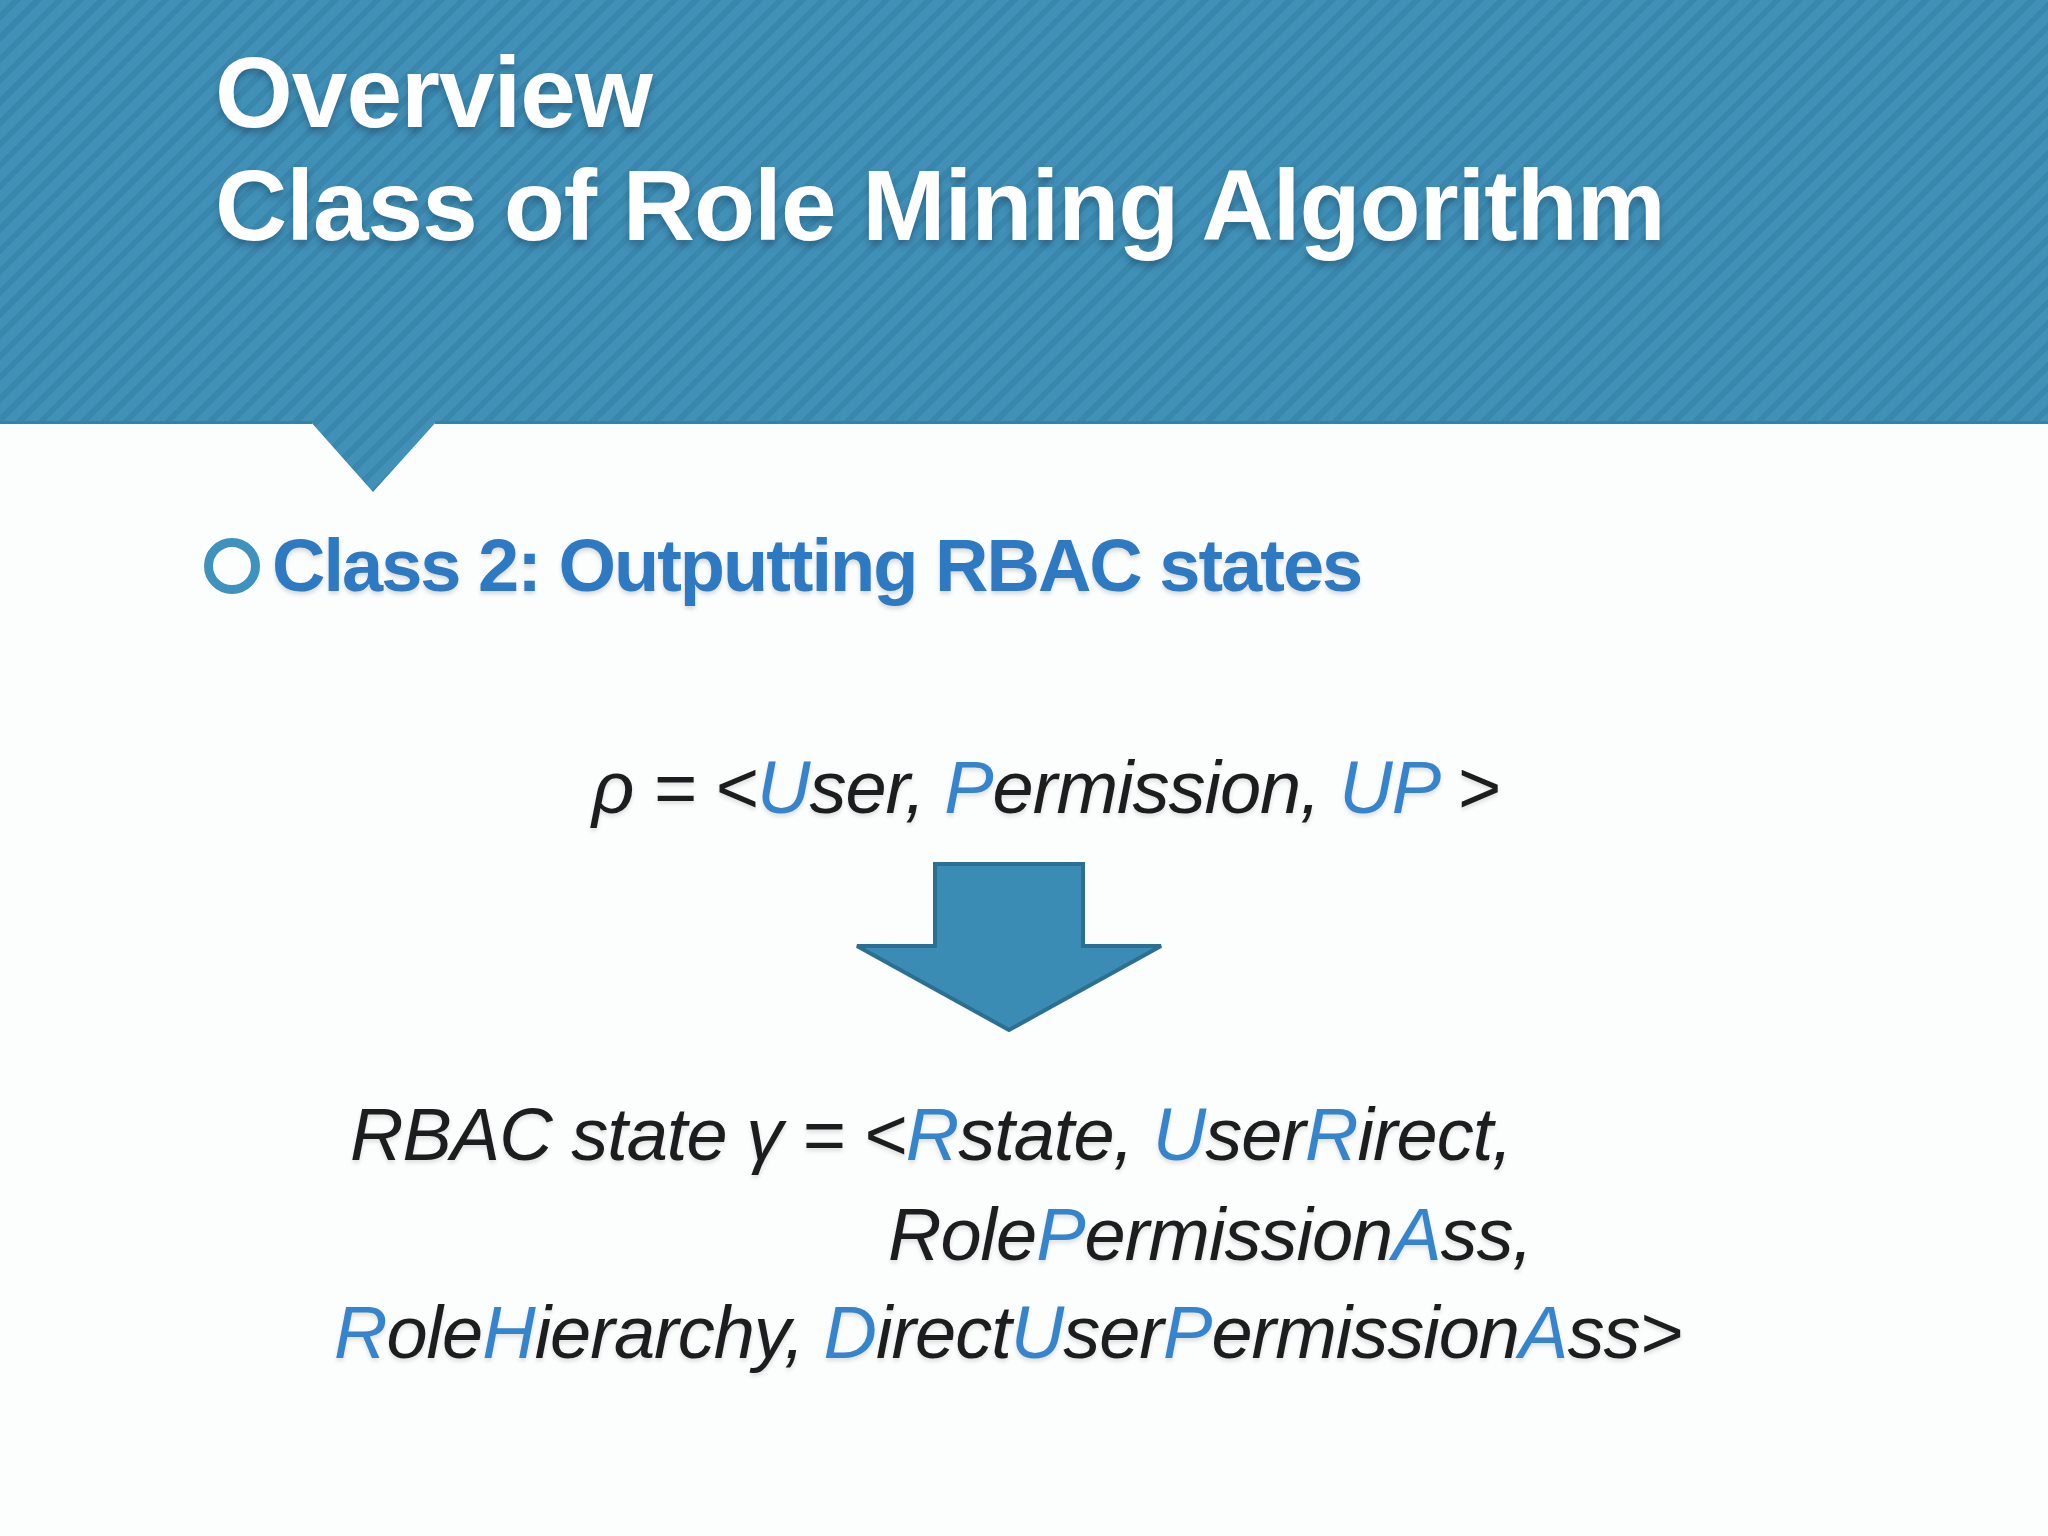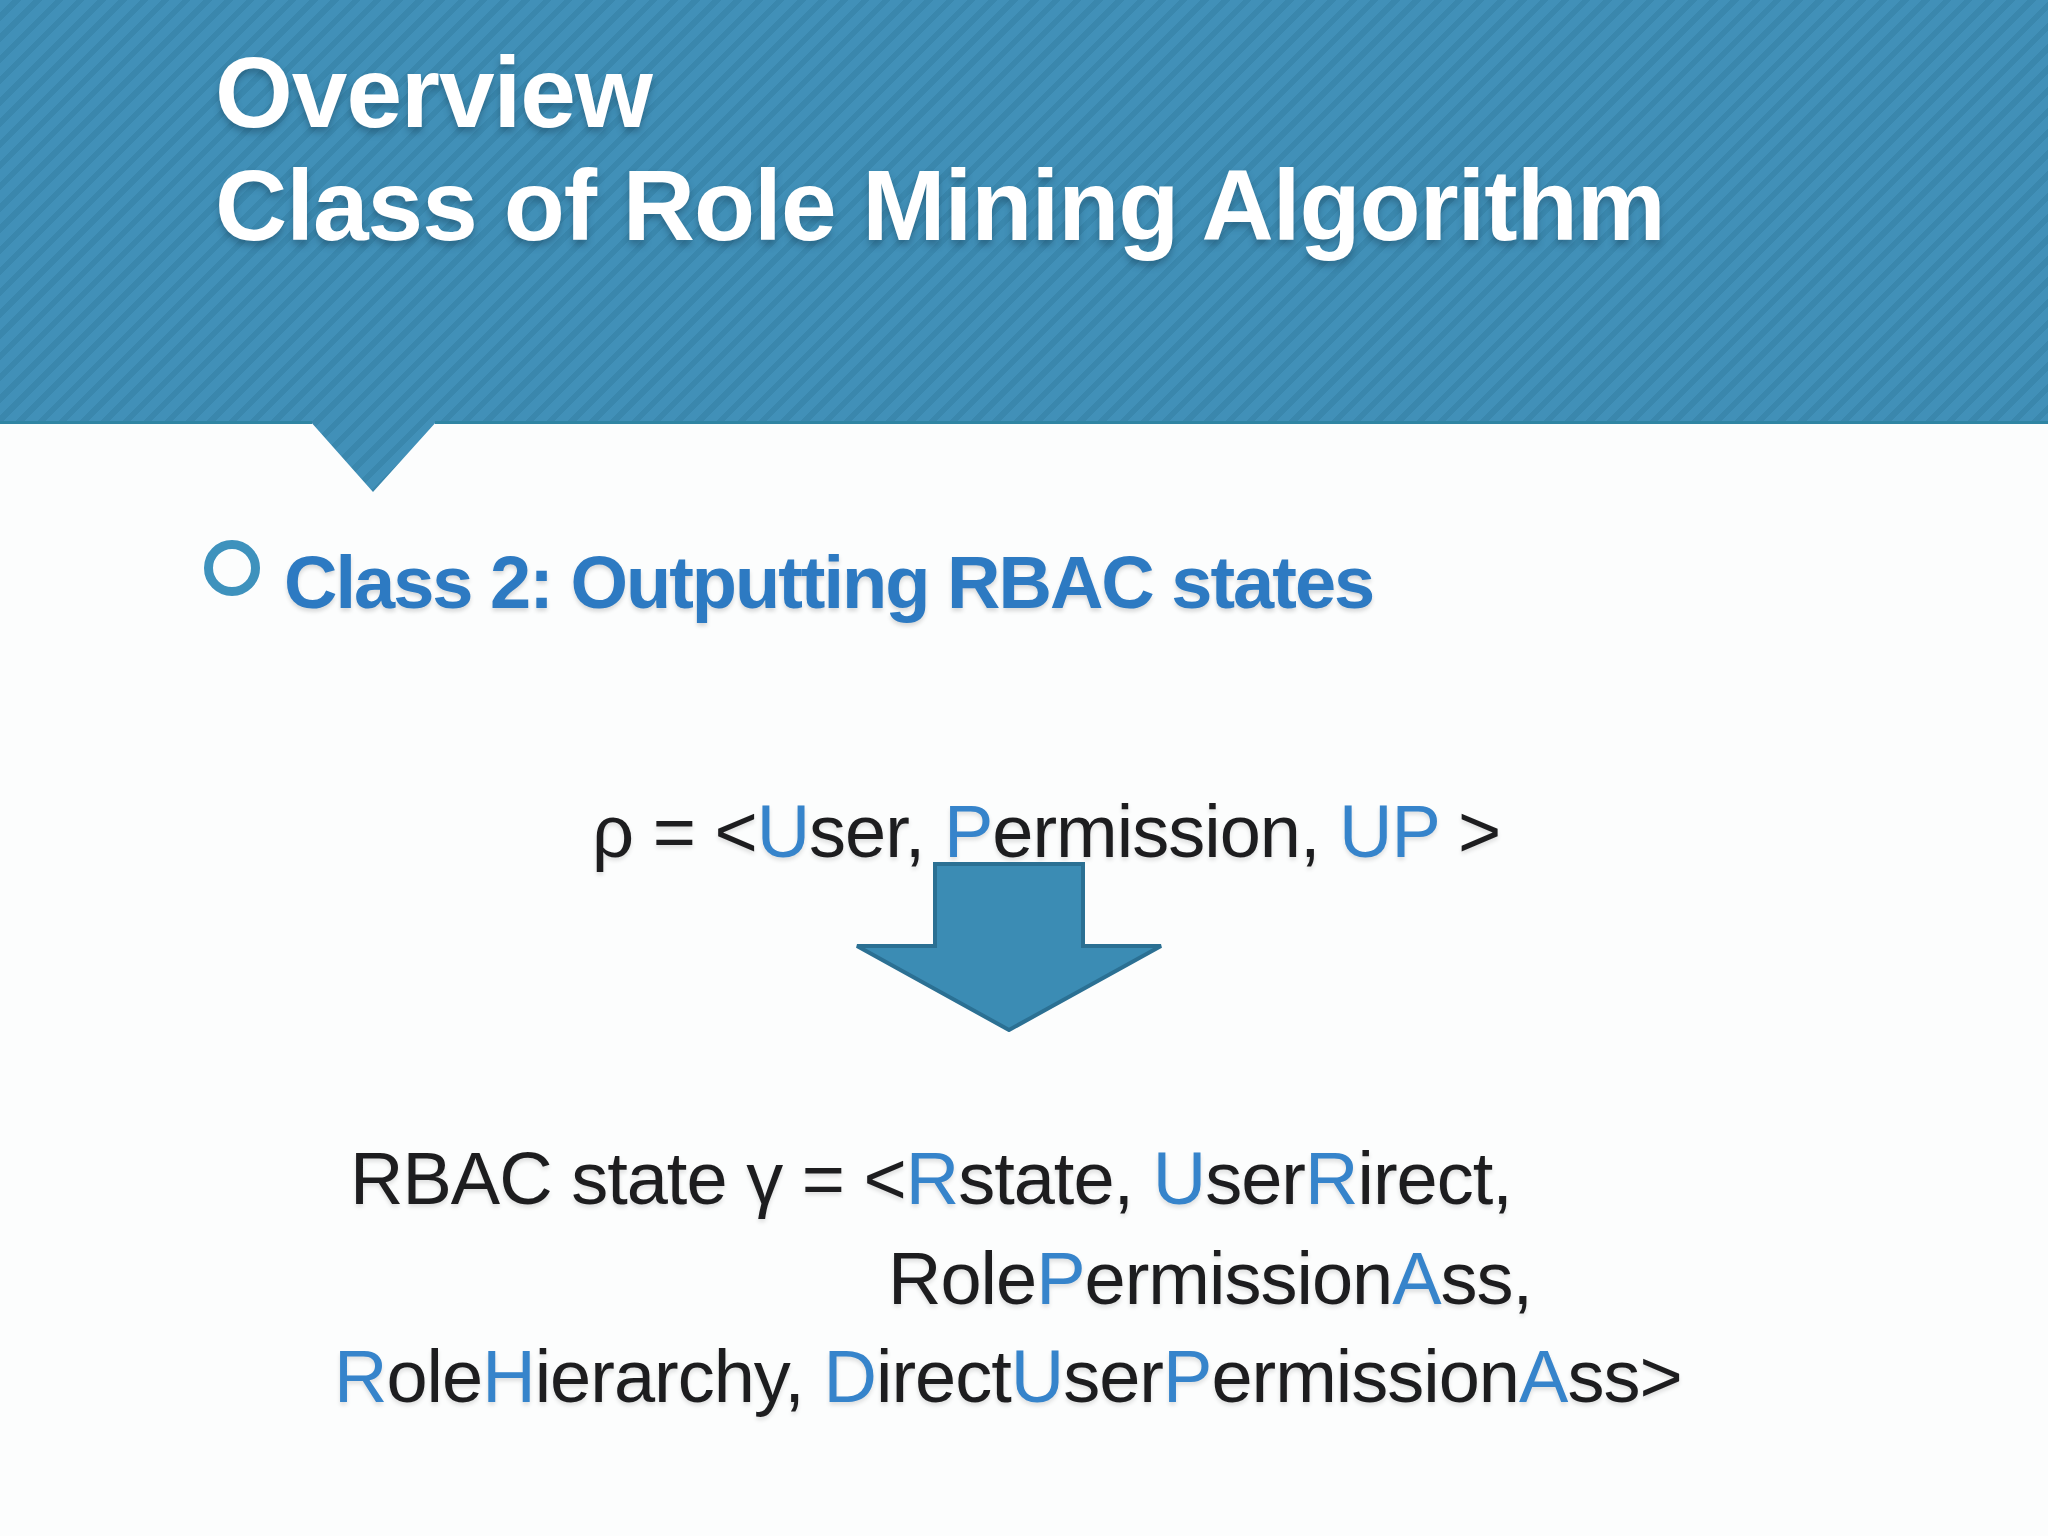--- a/index.html
+++ b/index.html
@@ -43,49 +43,49 @@
     font-weight: bold;
     font-size: 100px;
     line-height: 1.13;
     letter-spacing: -1px;
     text-shadow: 0 5px 7px rgba(15, 45, 65, 0.35);
     white-space: nowrap;
   }
 
   .bullet-row {
     position: absolute;
-    left: 204px; top: 540px;
+    left: 204px; top: 523px;
     display: flex;
-    align-items: flex-start;
-    gap: 24px;
+    align-items: center;
+    gap: 12px;
   }
   .bullet-ring {
     width: 38px; height: 38px;
     border: 9px solid var(--bullet-ring, #3e92bd);
     border-radius: 50%;
     box-sizing: content-box;
     flex: 0 0 auto;
   }
   .bullet-text {
     font-size: 74px;
     font-weight: bold;
     color: var(--heading-blue, #2d7ac2);
     letter-spacing: -2px;
     text-shadow: 0 3px 4px rgba(0, 0, 0, 0.15);
     white-space: nowrap;
   }
 
   .formula {
     position: absolute;
     font-size: 74px;
+    font-style: italic;
     letter-spacing: -1px;
     color: var(--body-text, #1d1d1f);
     white-space: nowrap;
     text-shadow: 0 3px 4px rgba(0, 0, 0, 0.12);
-    margin-top: 44px;
   }
   .f-rho { left: 592px; top: 745px; }
   .f-l1  { left: 350px; top: 1092px; }
   .f-l2  { left: 888px; top: 1192px; }
   .f-l3  { left: 334px; top: 1290px; }
 
   .seg-dark   { color: var(--body-text, #1d1d1f); }
   .seg-accent { color: var(--accent-text, #3684cb); }
 
   .down-arrow {

